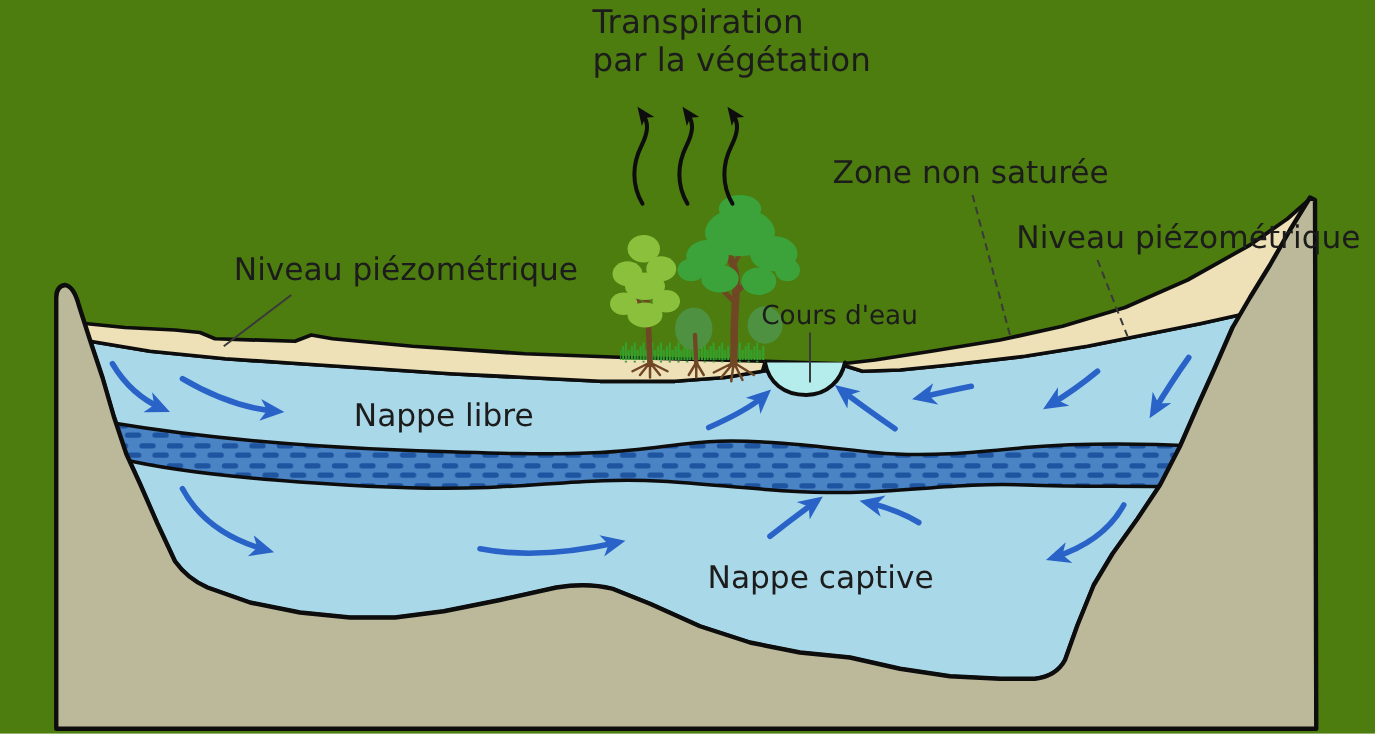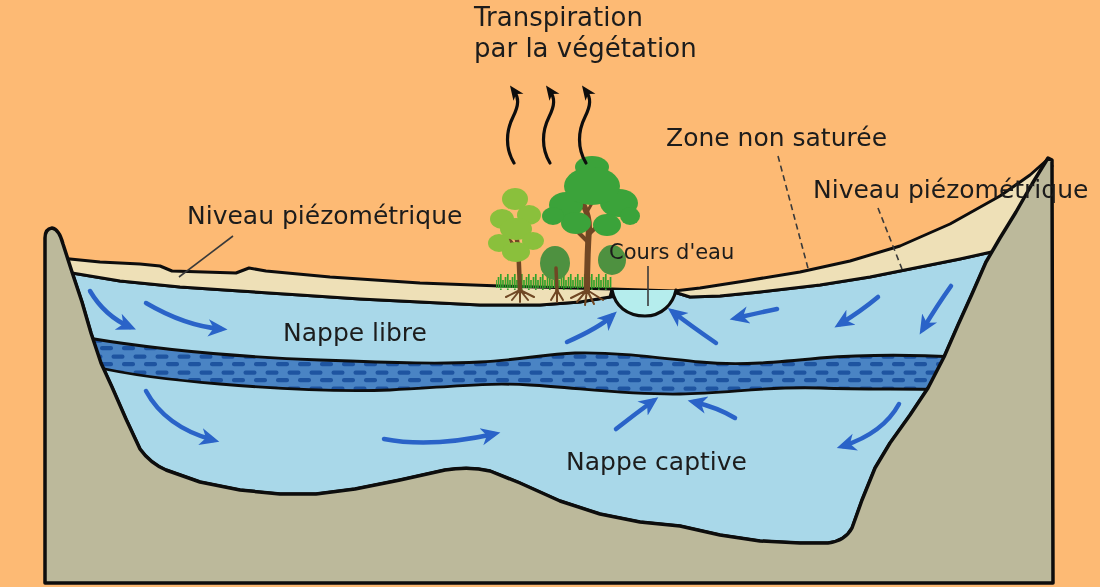--- a/index.html
+++ b/index.html
@@ -1,16 +1,16 @@
 <!DOCTYPE html>
 <html style="--c-aquifer: #a9d8e9; --c-soil: #eee0b7; --c-bedrock: #bcb99b; --c-stream: #b5eded; --c-band_base: #4a84c4; --c-band_dash: #1e54a0; --c-arrow: #2a63c8; --c-tree_light: #8ac03c; --c-tree_dark: #3ba33a; --c-bush: #4e9140; --c-trunk: #704724; --c-grass: #33a22c; --c-text: #1c1c1c; --c-outline: #0d0d0d;"><head>
 <meta charset="utf-8">
 <style>
   html,body{margin:0;padding:0;background:#ffffff;}
-  #stage{position:relative;width:1100px;height:587px;background:#fdba74;overflow:hidden;}
+  #stage{position:relative;width:1100px;height:587px;background:#4d7c0f;overflow:hidden;}
   svg{display:block;}
   .f-aquifer{fill:var(--c-aquifer,#a9d8e9);}
   .f-soil{fill:var(--c-soil,#eee0b7);}
   .f-bedrock{fill:var(--c-bedrock,#bcb99b);}
   .f-stream{fill:var(--c-stream,#b5eded);}
   .f-bandbase{fill:var(--c-band_base,#4a84c4);}
   .f-banddash{fill:var(--c-band_dash,#1e54a0);}
   .f-arrow{fill:var(--c-arrow,#2a63c8);}
   .f-treelight{fill:var(--c-tree_light,#8ac03c);}
   .f-treedark{fill:var(--c-tree_dark,#3ba33a);}

